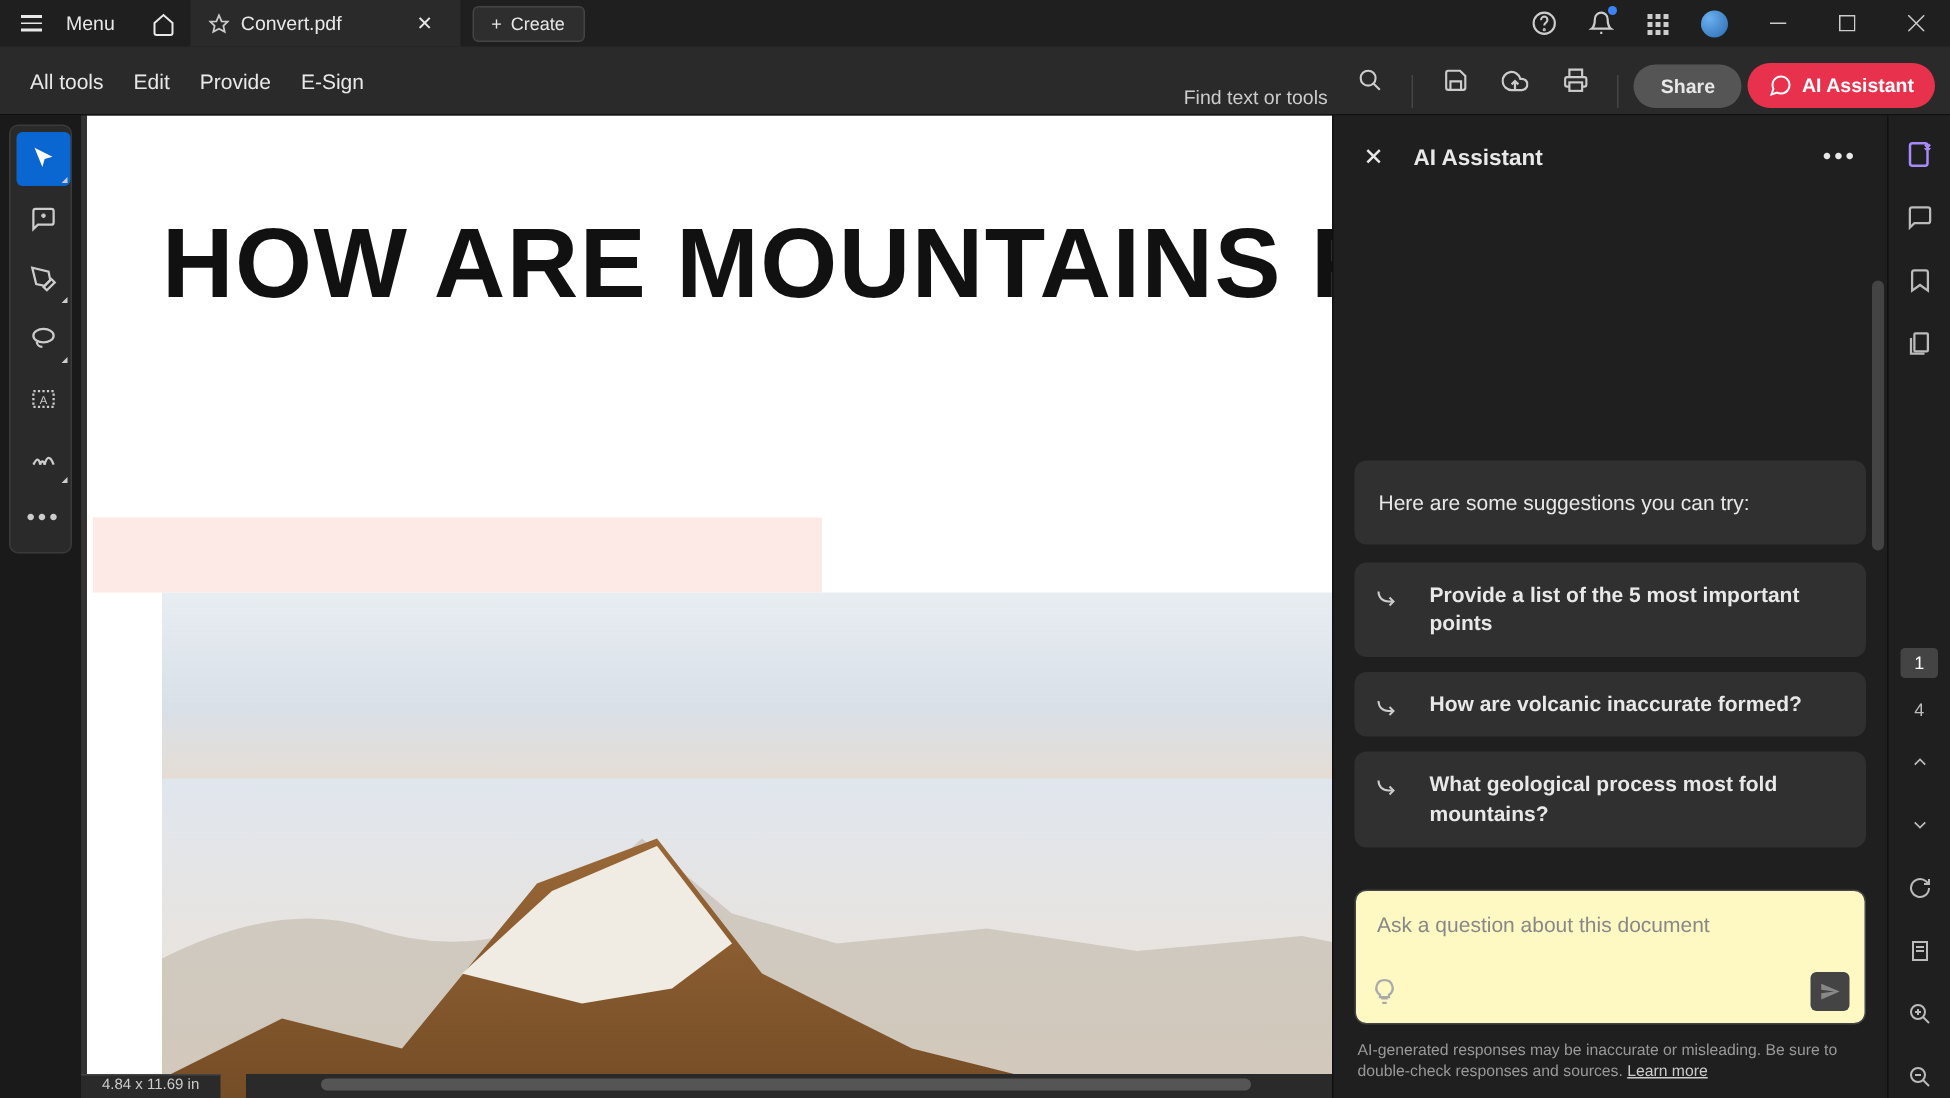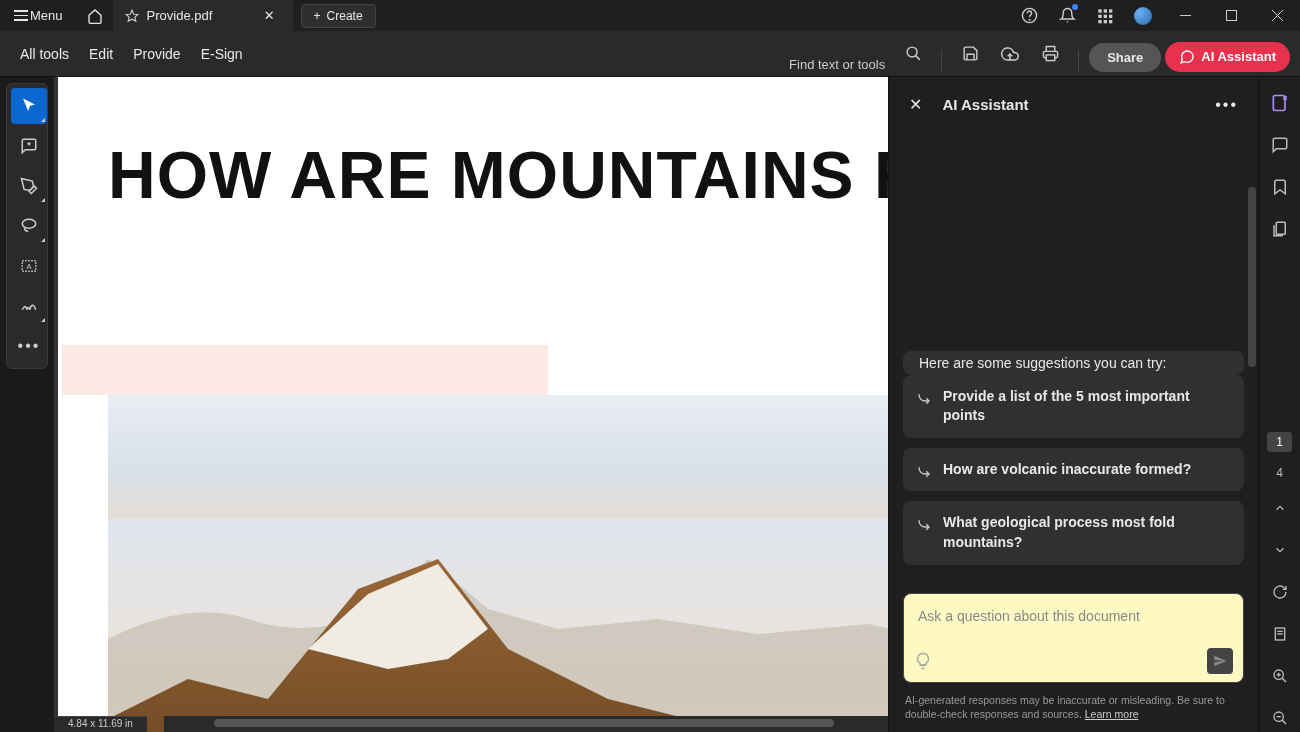--- a/index.html
+++ b/index.html
@@ -1,20 +1,20 @@
 <!DOCTYPE html>
 <html><head>
 <meta charset="utf-8">
 <style>
 * { margin: 0; padding: 0; box-sizing: border-box; font-family: -apple-system, BlinkMacSystemFont, "Segoe UI", sans-serif; }
 body { width: 1300px; height: 732px; background: #1a1a1a; color: #e8e8e8; overflow: hidden; position: relative; }
 
 
 .titlebar { height: 31px; background: #1f1f1f; display: flex; align-items: center; }
-.menu-btn { display: flex; align-items: center; gap: 2px; padding: 0 14px; height: 100%; cursor: pointer; font-size: 13px; }
+.menu-btn { display: flex; align-items: center; gap: 16px; padding: 0 14px; height: 100%; cursor: pointer; font-size: 13px; }
 .hamburger { display: flex; flex-direction: column; gap: 3px; }
 .hamburger span { width: 14px; height: 1.5px; background: #e8e8e8; }
 .home-btn { width: 36px; height: 100%; display: flex; align-items: center; justify-content: center; cursor: pointer; }
 .tab { display: flex; align-items: center; gap: 8px; padding: 0 12px; height: 100%; background: #2a2a2a; min-width: 180px; font-size: 13px; }
 .tab-close { margin-left: auto; cursor: pointer; padding: 2px 6px; }
 .create-btn { display: flex; align-items: center; gap: 6px; padding: 4px 12px; margin-left: 8px; background: #2e2e2e; border: 1px solid #444; border-radius: 4px; font-size: 12px; cursor: pointer; }
 .titlebar-right { margin-left: auto; display: flex; align-items: center; height: 100%; }
 .titlebar-icon { width: 38px; height: 100%; display: flex; align-items: center; justify-content: center; cursor: pointer; }
 .window-ctrl { width: 46px; height: 100%; display: flex; align-items: center; justify-content: center; cursor: pointer; }
 
@@ -50,22 +50,22 @@
 .hscroll-thumb { position: absolute; top: 3px; left: 50px; width: 620px; height: 8px; background: #555; border-radius: 4px; }
 
 
 .ai-panel { width: 370px; background: #1f1f1f; display: flex; flex-direction: column; border-left: 1px solid #111; }
 .ai-header { display: flex; align-items: center; padding: 14px 16px; gap: 16px; }
 .ai-close { cursor: pointer; padding: 4px; }
 .ai-title { font-size: 15px; font-weight: 600; }
 .ai-menu { margin-left: auto; cursor: pointer; padding: 4px; letter-spacing: 2px; }
 .ai-body { flex: 1; padding: 10px 14px; overflow-y: auto; display: flex; flex-direction: column; }
 .ai-spacer { flex: 1; min-height: 160px; }
-.ai-intro { background: #303030; padding: 4px 16px; border-radius: 8px; font-size: 14px; }
-.suggestion { background: #303030; padding: 12px 14px; border-radius: 8px; font-size: 14px; margin-bottom: 10px; display: flex; gap: 10px; cursor: pointer; font-weight: 600; line-height: 1.4; }
+.ai-intro { background: #303030; padding: 20px 16px; border-radius: 8px; font-size: 14px; margin-bottom: 12px; }
+.suggestion { background: #303030; padding: 12px 14px; border-radius: 8px; font-size: 14px; margin-bottom: 10px; display: flex; gap: 20px; cursor: pointer; font-weight: 600; line-height: 1.4; }
 .sug-arrow { flex-shrink: 0; margin-top: 2px; }
 .ai-input-wrap { padding: 8px 14px 4px; }
 .ai-input { background: #fef9c3; border: 1px solid #444; border-radius: 8px; padding: 14px; min-height: 90px; position: relative; }
 .ai-input-text { color: #888; font-size: 14px; }
 .ai-input-bottom { position: absolute; bottom: 8px; left: 10px; right: 10px; display: flex; justify-content: space-between; align-items: center; }
 .send-btn { width: 26px; height: 26px; background: #444; border-radius: 4px; display: flex; align-items: center; justify-content: center; }
 .ai-disclaimer { font-size: 10.5px; color: #999; padding: 6px 16px 10px; line-height: 1.4; }
 .ai-disclaimer a { color: #ccc; text-decoration: underline; cursor: pointer; }
 
 
@@ -97,21 +97,21 @@
   </div>
   <div class="home-btn">
     <svg width="16" height="16" viewBox="0 0 24 24" fill="none" stroke="#e8e8e8" stroke-width="2">
         <path d="M3 11l9-8 9 8v10a2 2 0 01-2 2H5a2 2 0 01-2-2V11z"></path>
       </svg>
   </div>
   <div class="tab">
     <svg width="14" height="14" viewBox="0 0 24 24" fill="none" stroke="#ccc" stroke-width="2">
         <polygon points="12 2 15 9 22 9.3 17 14 18.5 21 12 17.5 5.5 21 7 14 2 9.3 9 9"></polygon>
       </svg>
-    <span>Provide.pdf</span>
+    <span>Convert.pdf</span>
     <span class="tab-close">✕</span>
   </div>
   <div class="create-btn">
     <span>+</span>
     <span>Create</span>
   </div>
   <div class="titlebar-right">
     <div class="titlebar-icon">
       <svg width="17" height="17" viewBox="0 0 24 24" fill="none" stroke="#ccc" stroke-width="2">
           <circle cx="12" cy="12" r="10"></circle>

